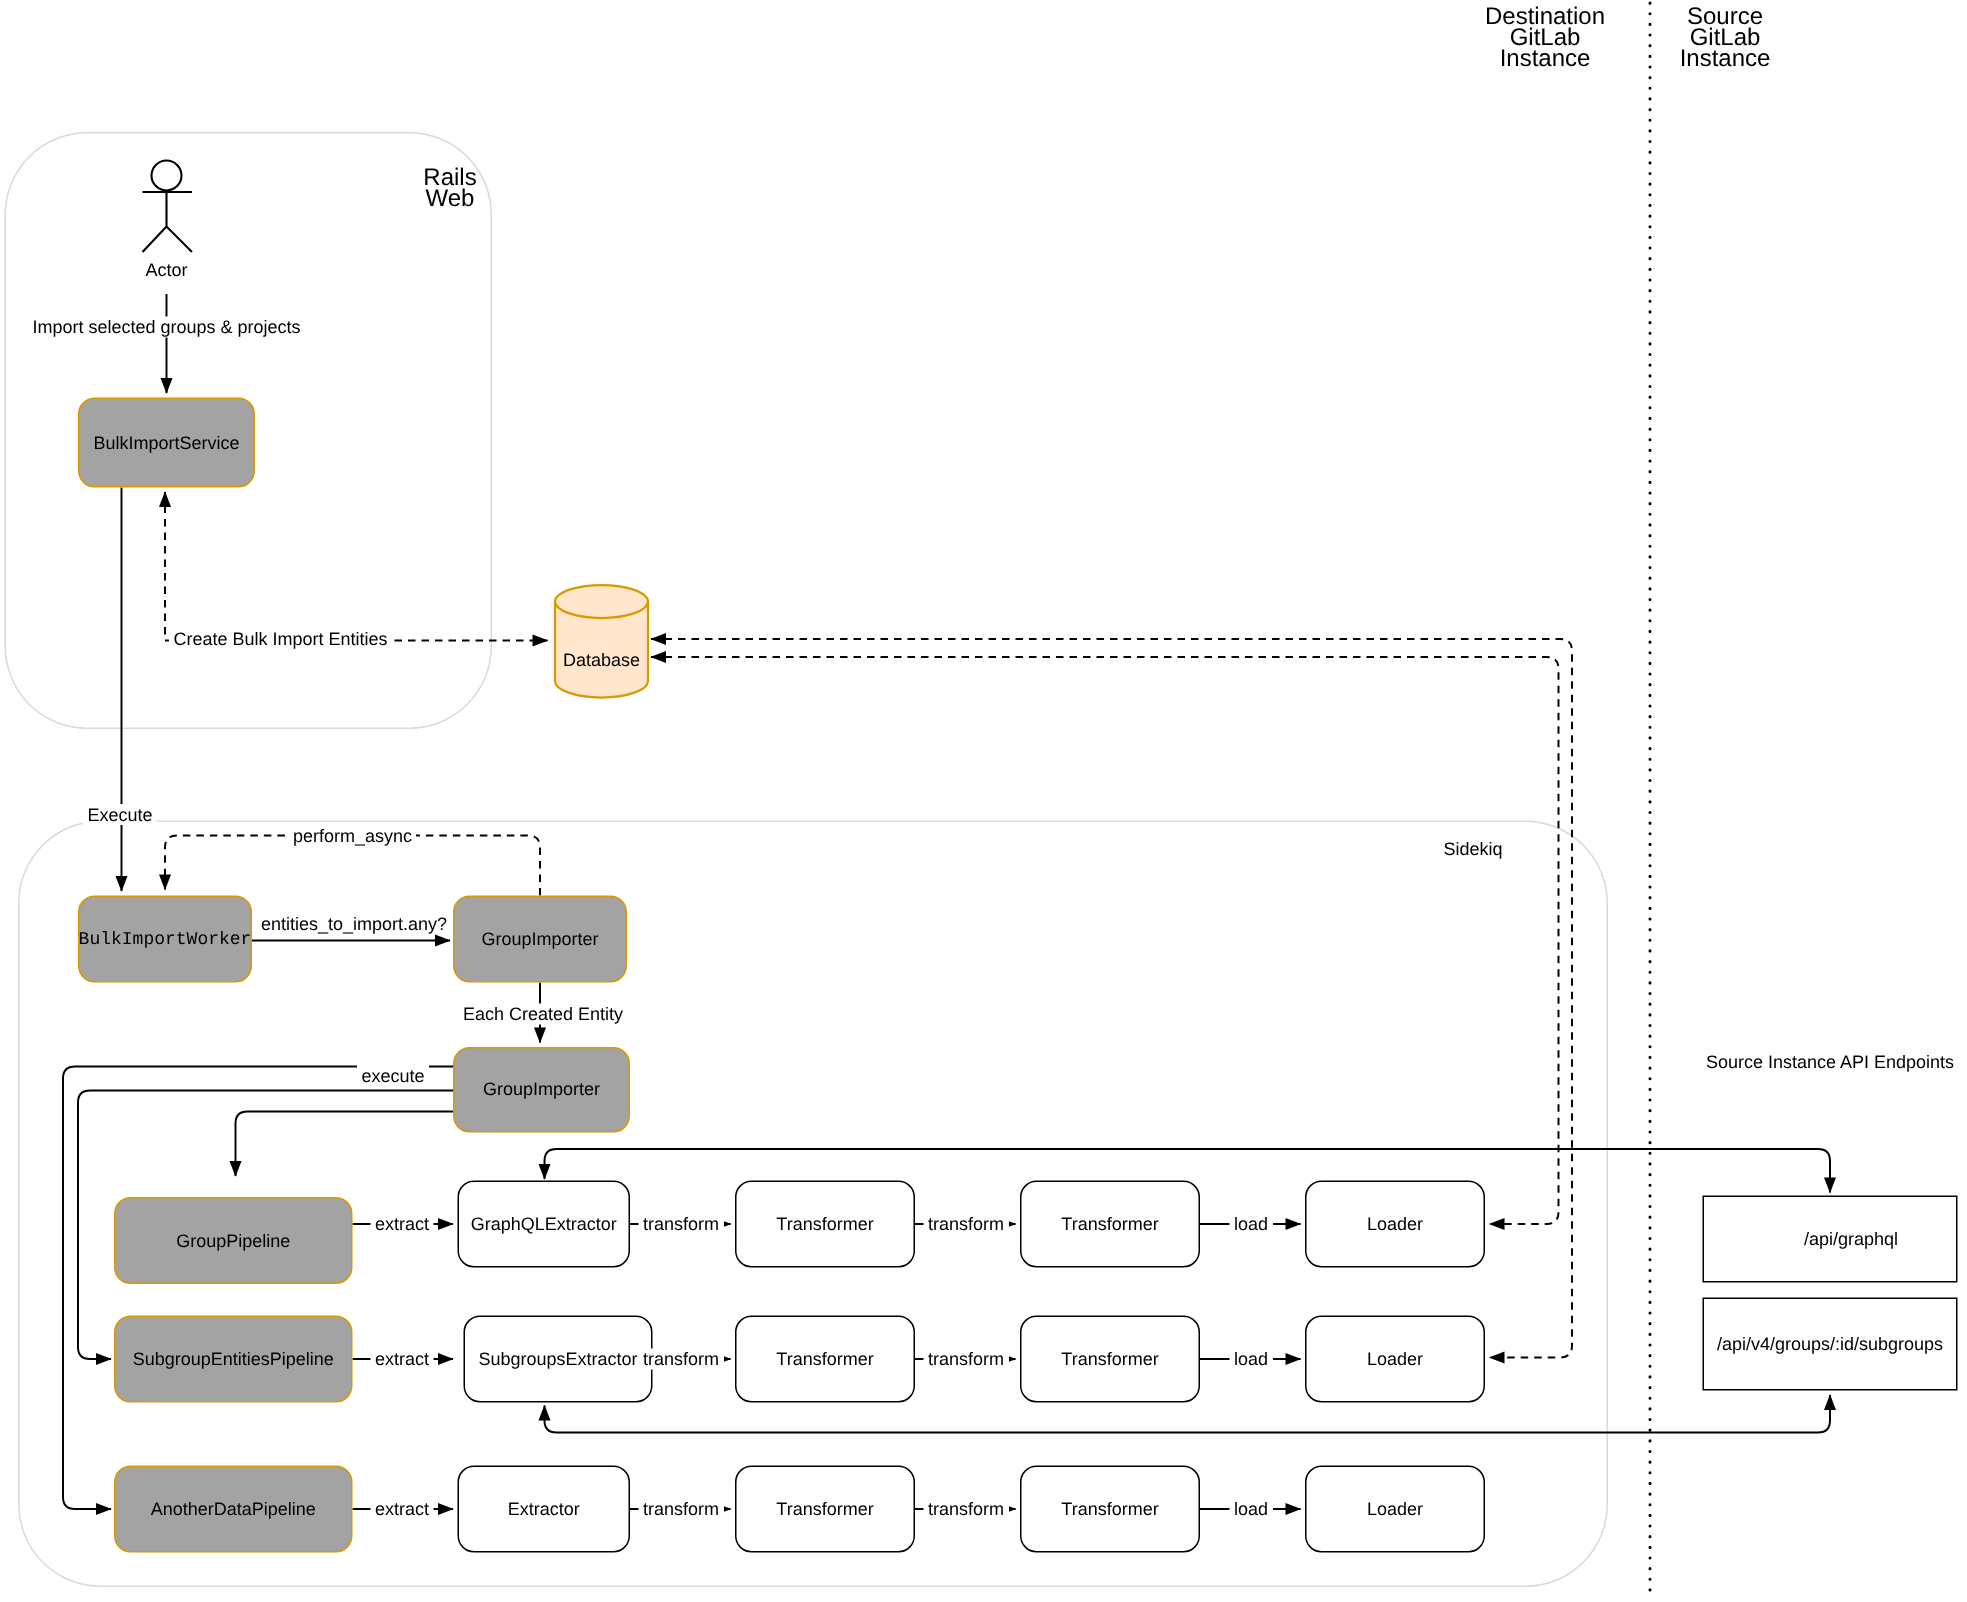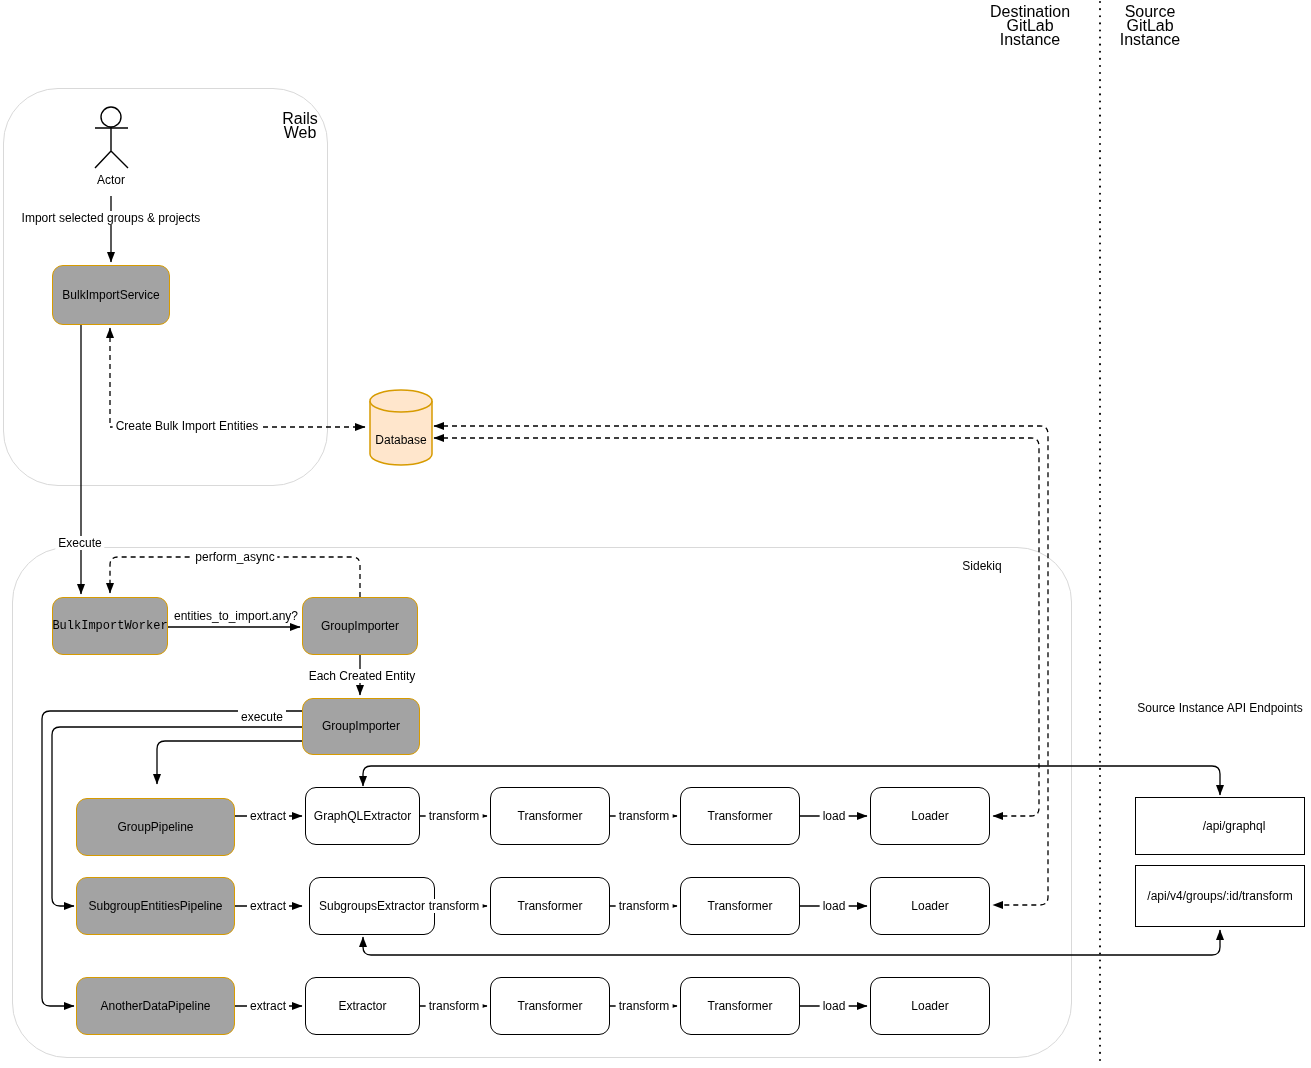--- a/index.html
+++ b/index.html
@@ -121,21 +121,21 @@
   <div class="node" style="left:680px;top:877px;width:120px;height:58px;">Transformer</div>
   <div class="node" style="left:870px;top:877px;width:120px;height:58px;">Loader</div>
 
   <div class="node" style="left:305px;top:977px;width:115px;height:58px;">Extractor</div>
   <div class="node o" style="left:76px;top:977px;width:159px;height:58px;">AnotherDataPipeline</div>
   <div class="node" style="left:490px;top:977px;width:120px;height:58px;">Transformer</div>
   <div class="node" style="left:680px;top:977px;width:120px;height:58px;">Transformer</div>
   <div class="node" style="left:870px;top:977px;width:120px;height:58px;">Loader</div>
 
   <div class="node sq" style="left:1135px;top:797px;width:170px;height:58px;padding-left:32px;">/api/graphql</div>
-  <div class="node sq" style="left:1135px;top:865px;width:170px;height:62px;">/api/v4/groups/:id/transform</div>
+  <div class="node sq" style="left:1135px;top:865px;width:170px;height:62px;">/api/v4/groups/:id/subgroups</div>
 
   <div class="lbl bg" style="left:111px;top:218px;">Import selected groups &amp; projects</div>
   <div class="lbl bg" style="left:187px;top:426px;">Create Bulk Import Entities</div>
   <div class="lbl bg" style="left:80px;top:543px;">Execute</div>
   <div class="lbl bg" style="left:235px;top:557px;">perform_async</div>
   <div class="lbl" style="left:236px;top:616px;">entities_to_import.any?</div>
   <div class="lbl bg" style="left:362px;top:676px;">Each Created Entity</div>
   <div class="lbl bg" style="left:262px;top:717px;">execute</div>
 
   <div class="lbl bg" style="left:268px;top:816px;">extract</div>

